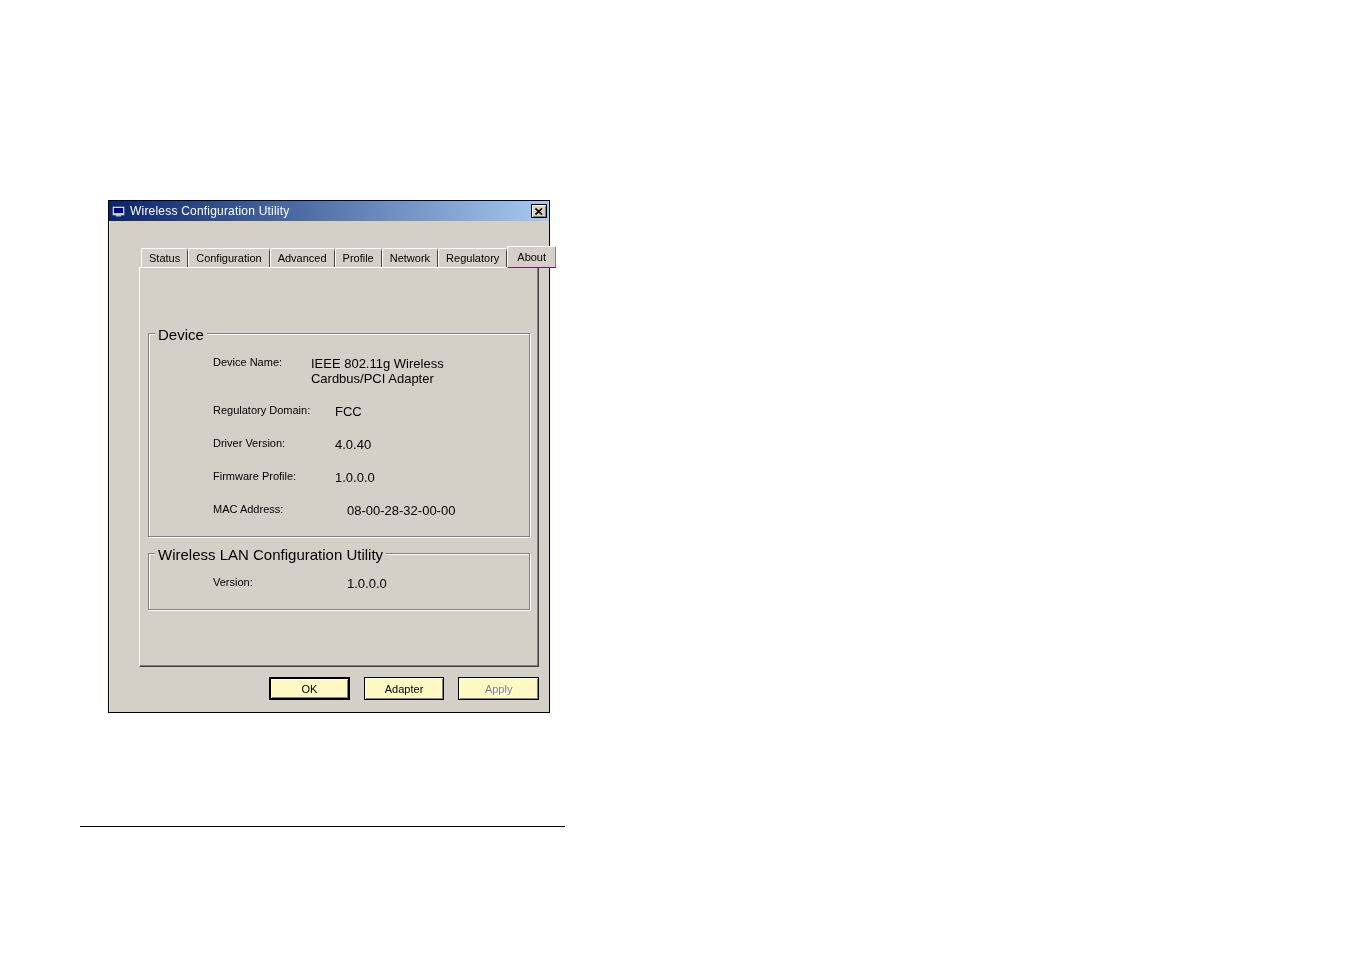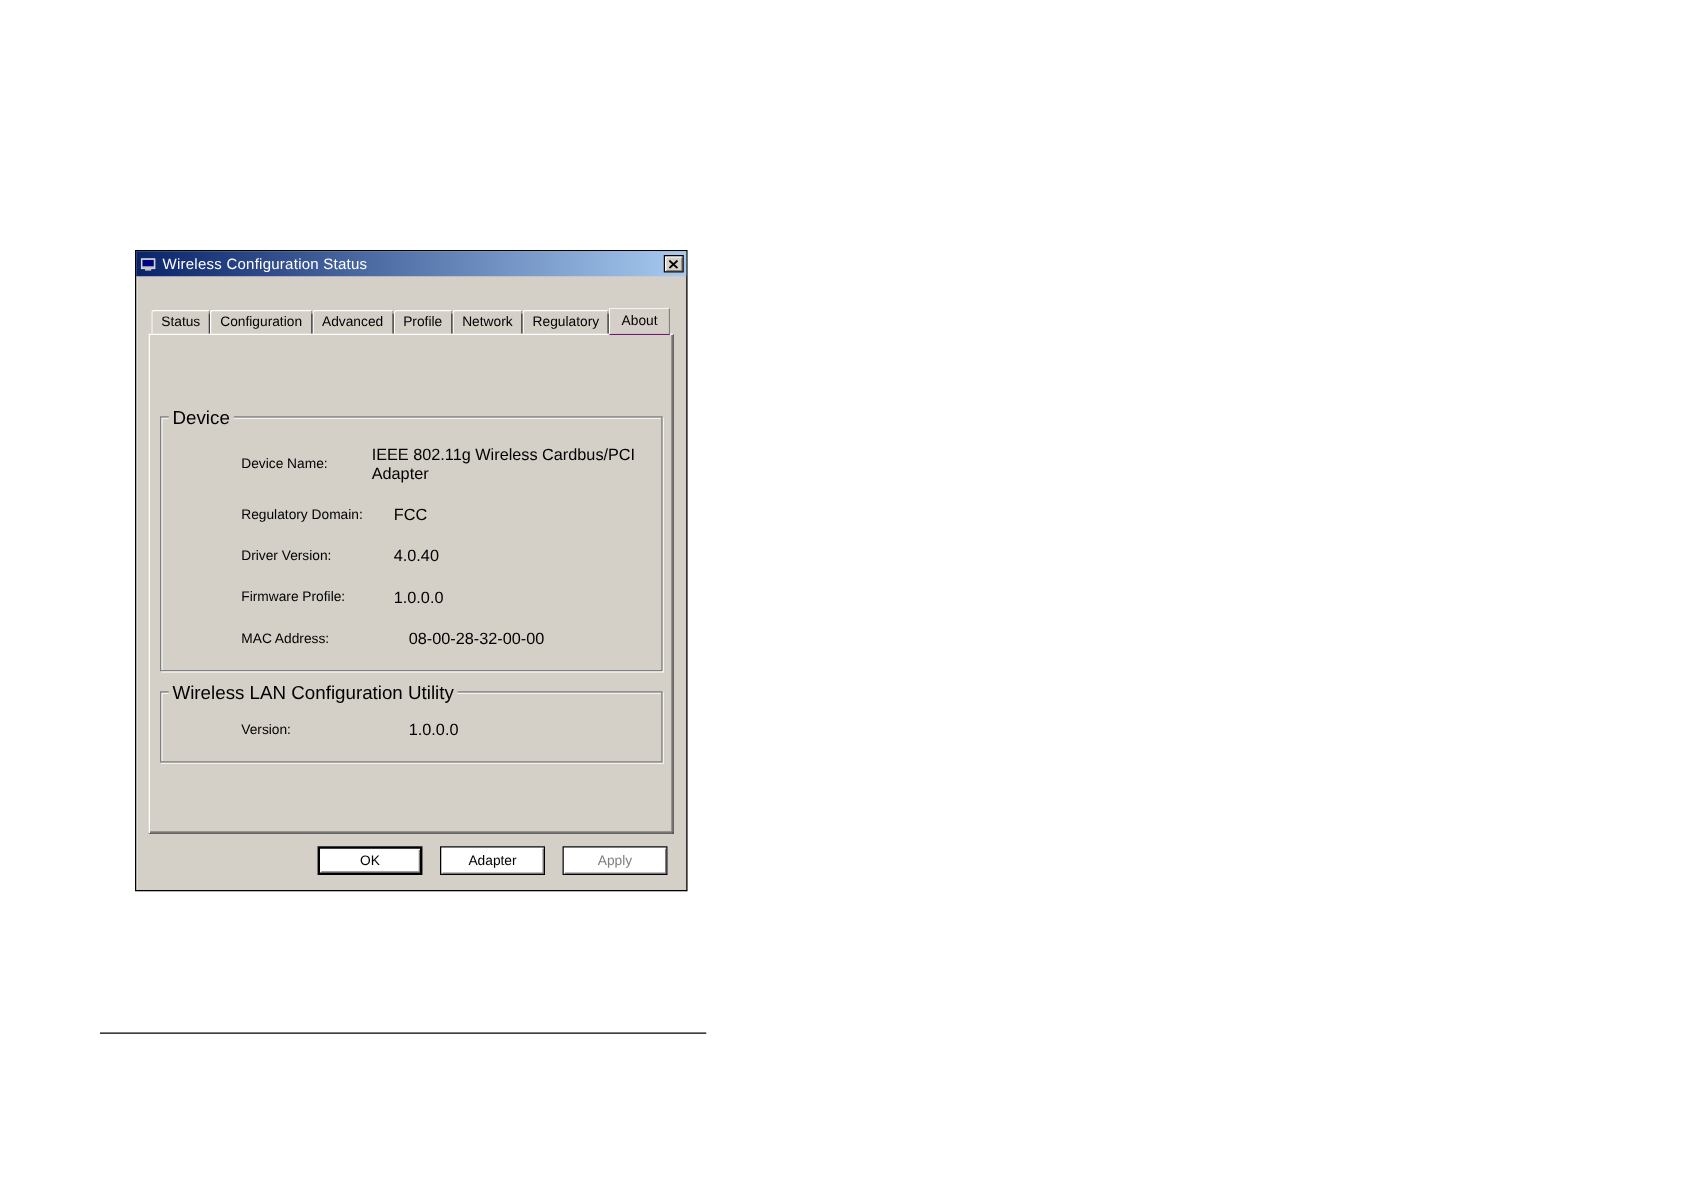--- a/index.html
+++ b/index.html
@@ -54,20 +54,21 @@
     align-items: center;
     justify-content: center;
     font-family: "Marlett", sans-serif;
     font-size: 9px;
     color: #000;
     font-weight: bold;
     cursor: pointer;
   }
   .client {
     padding: 10px 10px 12px 10px;
+    margin-left: 20px;
   }
   .tabstrip {
     display: flex;
     margin: 15px 0 0 0;
     align-items: flex-end;
     padding-left: 2px;
   }
   .tab {
     padding: 3px 7px 3px 7px;
     border-top: 1px solid #fff;
@@ -116,21 +117,20 @@
   .groupbox-title {
     position: absolute;
     top: -8px;
     left: 6px;
     background: #d4d0c8;
     padding: 0 3px;
     font-size: 15px;
   }
   .field-row {
     display: flex;
-    align-items: center;
     margin: 0 0 18px 6px;
     padding-left: 48px;
   }
   .field-row:last-child { margin-bottom: 4px; gap: 12px; }
   .field-label {
     width: 122px;
     font-size: 11px;
   }
   .field-value {
     font-size: 13px;
@@ -138,21 +138,21 @@
   .button-row {
     display: flex;
     justify-content: center;
     gap: 14px;
     margin-top: 10px;
     padding-left: 130px;
   }
   .btn {
     width: 84px;
     height: 23px;
-    background: #ffffff;
+    background: #fef9c3;
     border: 1px solid #000;
     box-shadow: inset 1px 1px 0 #fff, inset -1px -1px 0 #808080;
     font-size: 11px;
     font-family: inherit;
     cursor: pointer;
     display: flex;
     align-items: center;
     justify-content: center;
   }
   .btn.default {
@@ -178,21 +178,21 @@
 
 <div class="window">
   <div class="titlebar">
     <span class="title-icon">
       <svg width="14" height="12" viewBox="0 0 14 12">
         <rect x="1" y="2" width="11" height="8" fill="#c0c0c0" stroke="#fff" stroke-width="0.5"></rect>
         <rect x="2" y="3" width="9" height="5" fill="#000080"></rect>
         <rect x="4" y="10" width="5" height="1.5" fill="#c0c0c0"></rect>
       </svg>
     </span>
-    <span class="title-text">Wireless Configuration Status</span>
+    <span class="title-text">Wireless Configuration Utility</span>
     <div class="close-btn">
       <svg width="8" height="7" viewBox="0 0 8 7">
         <path d="M0.5 0.5 L7 6.5 M7 0.5 L0.5 6.5" stroke="#000" stroke-width="1.6"></path>
       </svg>
     </div>
   </div>
 
   <div class="client">
     <div class="tabstrip">
       <div class="tab">Status</div>

